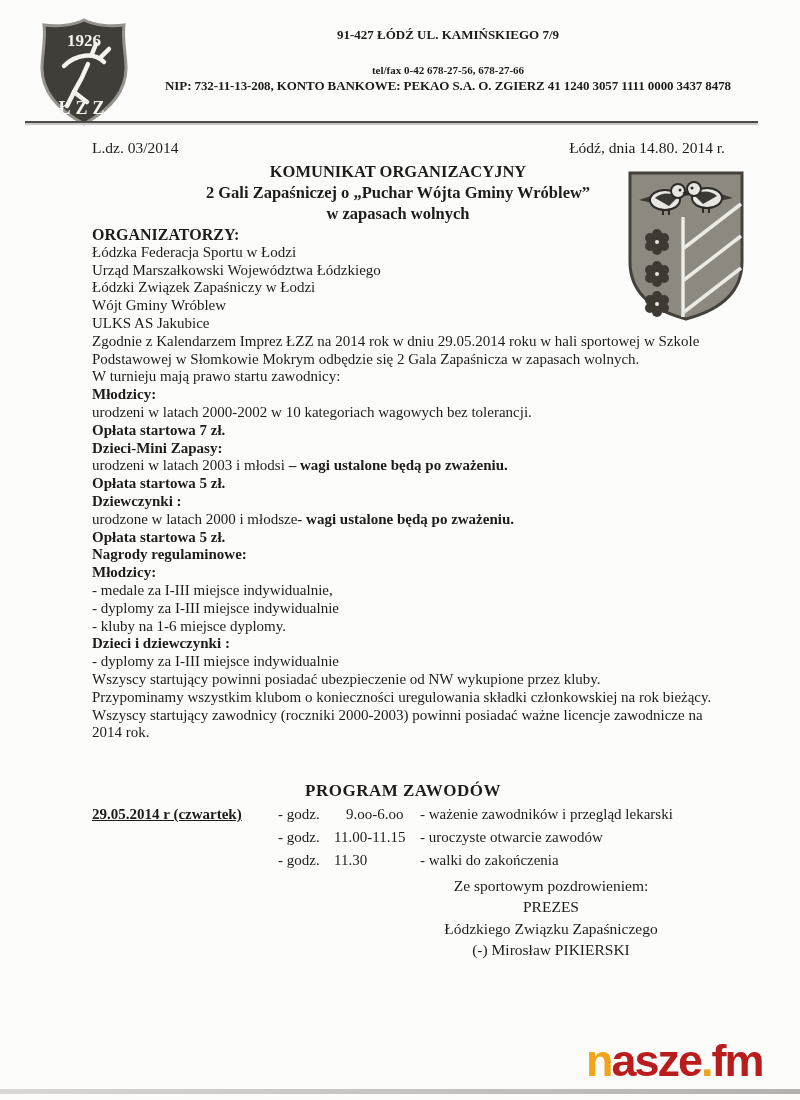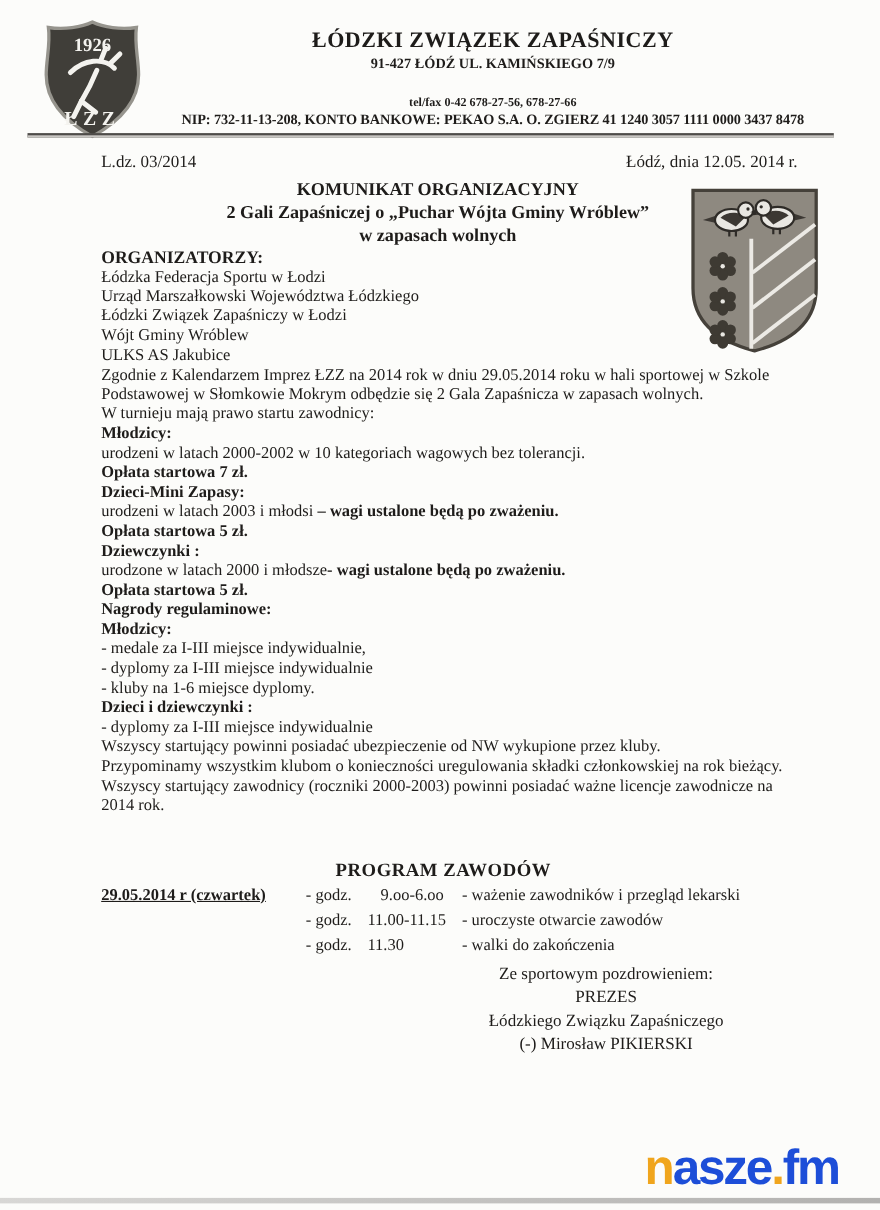--- a/index.html
+++ b/index.html
@@ -31,21 +31,21 @@
   .sc-prefix{width:56px;}
   .sc-time{width:86px;}
   .sc-time.indent{padding-left:12px;width:74px;}
   .sc-desc{flex:1;}
   .signoff{margin-left:296px;width:326px;text-align:center;line-height:21.5px;margin-top:3px;font-size:15.5px;}
 
   
   .nasze{position:absolute;left:586px;top:1038px;font-family:"Liberation Sans","DejaVu Sans",sans-serif;
          font-weight:bold;font-size:45px;letter-spacing:-2px;line-height:1;white-space:nowrap;}
   .nasze .orange{color:#f0a51d;}
-  .nasze .dark{color:#1d4ed8;}
+  .nasze .dark{color:#b91c1c;}
   .bottom-strip{position:absolute;left:0;top:1089px;width:800px;height:5px;
                 background:linear-gradient(to right,#d8d7d5,#b2b1af);}
 </style>
 </head>
 <body>
 
 <div class="page">
 
   <svg class="lh-badge" width="100" height="112" viewBox="0 0 100 112">
     <path d="M50,4 C40,9 24,11 10,9 C12,24 8,38 8,52 C8,78 28,96 50,108 C72,96 92,78 92,52 C92,38 88,24 90,9 C76,11 60,9 50,4 Z" fill="#403e39" stroke="#96948d" stroke-width="3"></path>
@@ -55,30 +55,29 @@
       <path d="M66,42 L75,33"></path>
       <path d="M58,38 L62,28"></path>
       <path d="M54,48 C50,58 46,66 40,76"></path>
       <path d="M40,76 L33,90"></path>
       <path d="M40,76 L53,86"></path>
     </g>
     <text x="50" y="98" text-anchor="middle" fill="#f4f3ef" font-size="18" font-weight="bold" letter-spacing="5" font-family="Liberation Serif, serif">ŁZZ</text>
   </svg>
 
   <div class="lh-text">
-    <div class="lh-org">ŁÓDZKI ZWIĄZEK ZAPAŚNICZY</div>
     <div class="lh-addr">91-427 ŁÓDŹ UL. KAMIŃSKIEGO 7/9</div>
     <div class="lh-tel">tel/fax  0-42 678-27-56, 678-27-66</div>
     <div class="lh-nip">NIP: 732-11-13-208, KONTO BANKOWE: PEKAO S.A. O. ZGIERZ 41 1240 3057 1111 0000 3437 8478</div>
   </div>
   <div class="rule"></div>
 
   <div class="refrow">
     <span>L.dz. 03/2014</span>
-    <span>Łódź, dnia 12.05. 2014 r.</span>
+    <span>Łódź, dnia 14.80. 2014 r.</span>
   </div>
 
   <div class="titleblock">
     <div>KOMUNIKAT ORGANIZACYJNY</div>
     <div>2 Gali Zapaśniczej o „Puchar Wójta Gminy Wróblew”</div>
     <div>w zapasach wolnych</div>
   </div>
 
   <svg class="coa" width="118" height="152" viewBox="0 0 118 152">
     <path d="M3,3 H115 V92 C115,122 93,140 59,149 C25,140 3,122 3,92 Z" fill="#8e8980" stroke="#45413a" stroke-width="3"></path>

